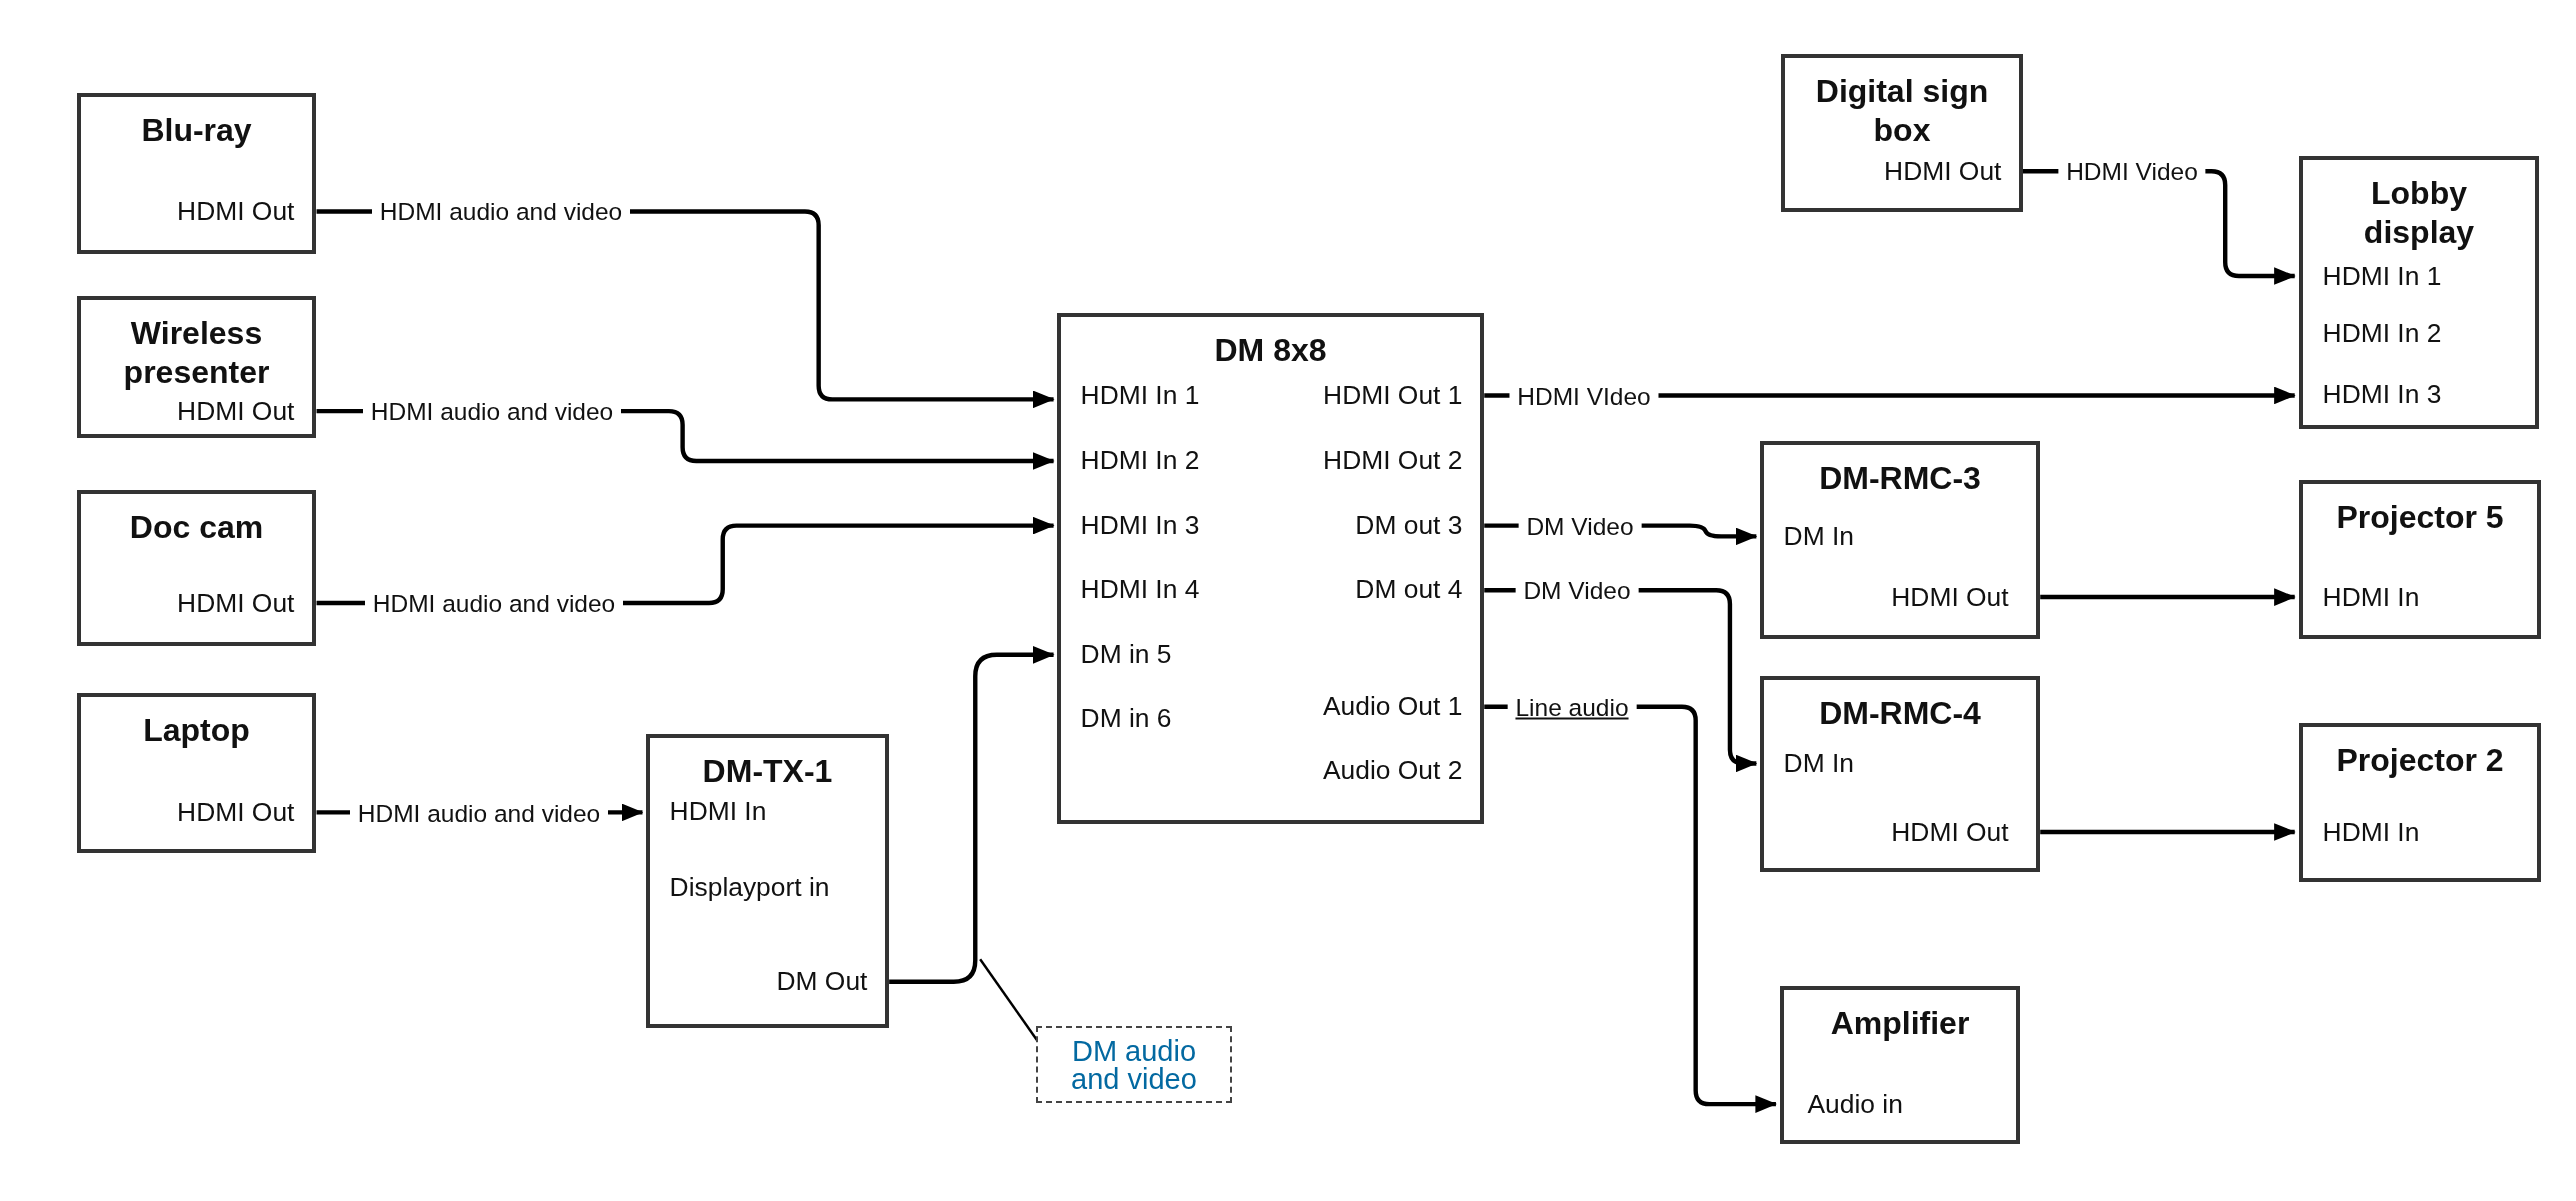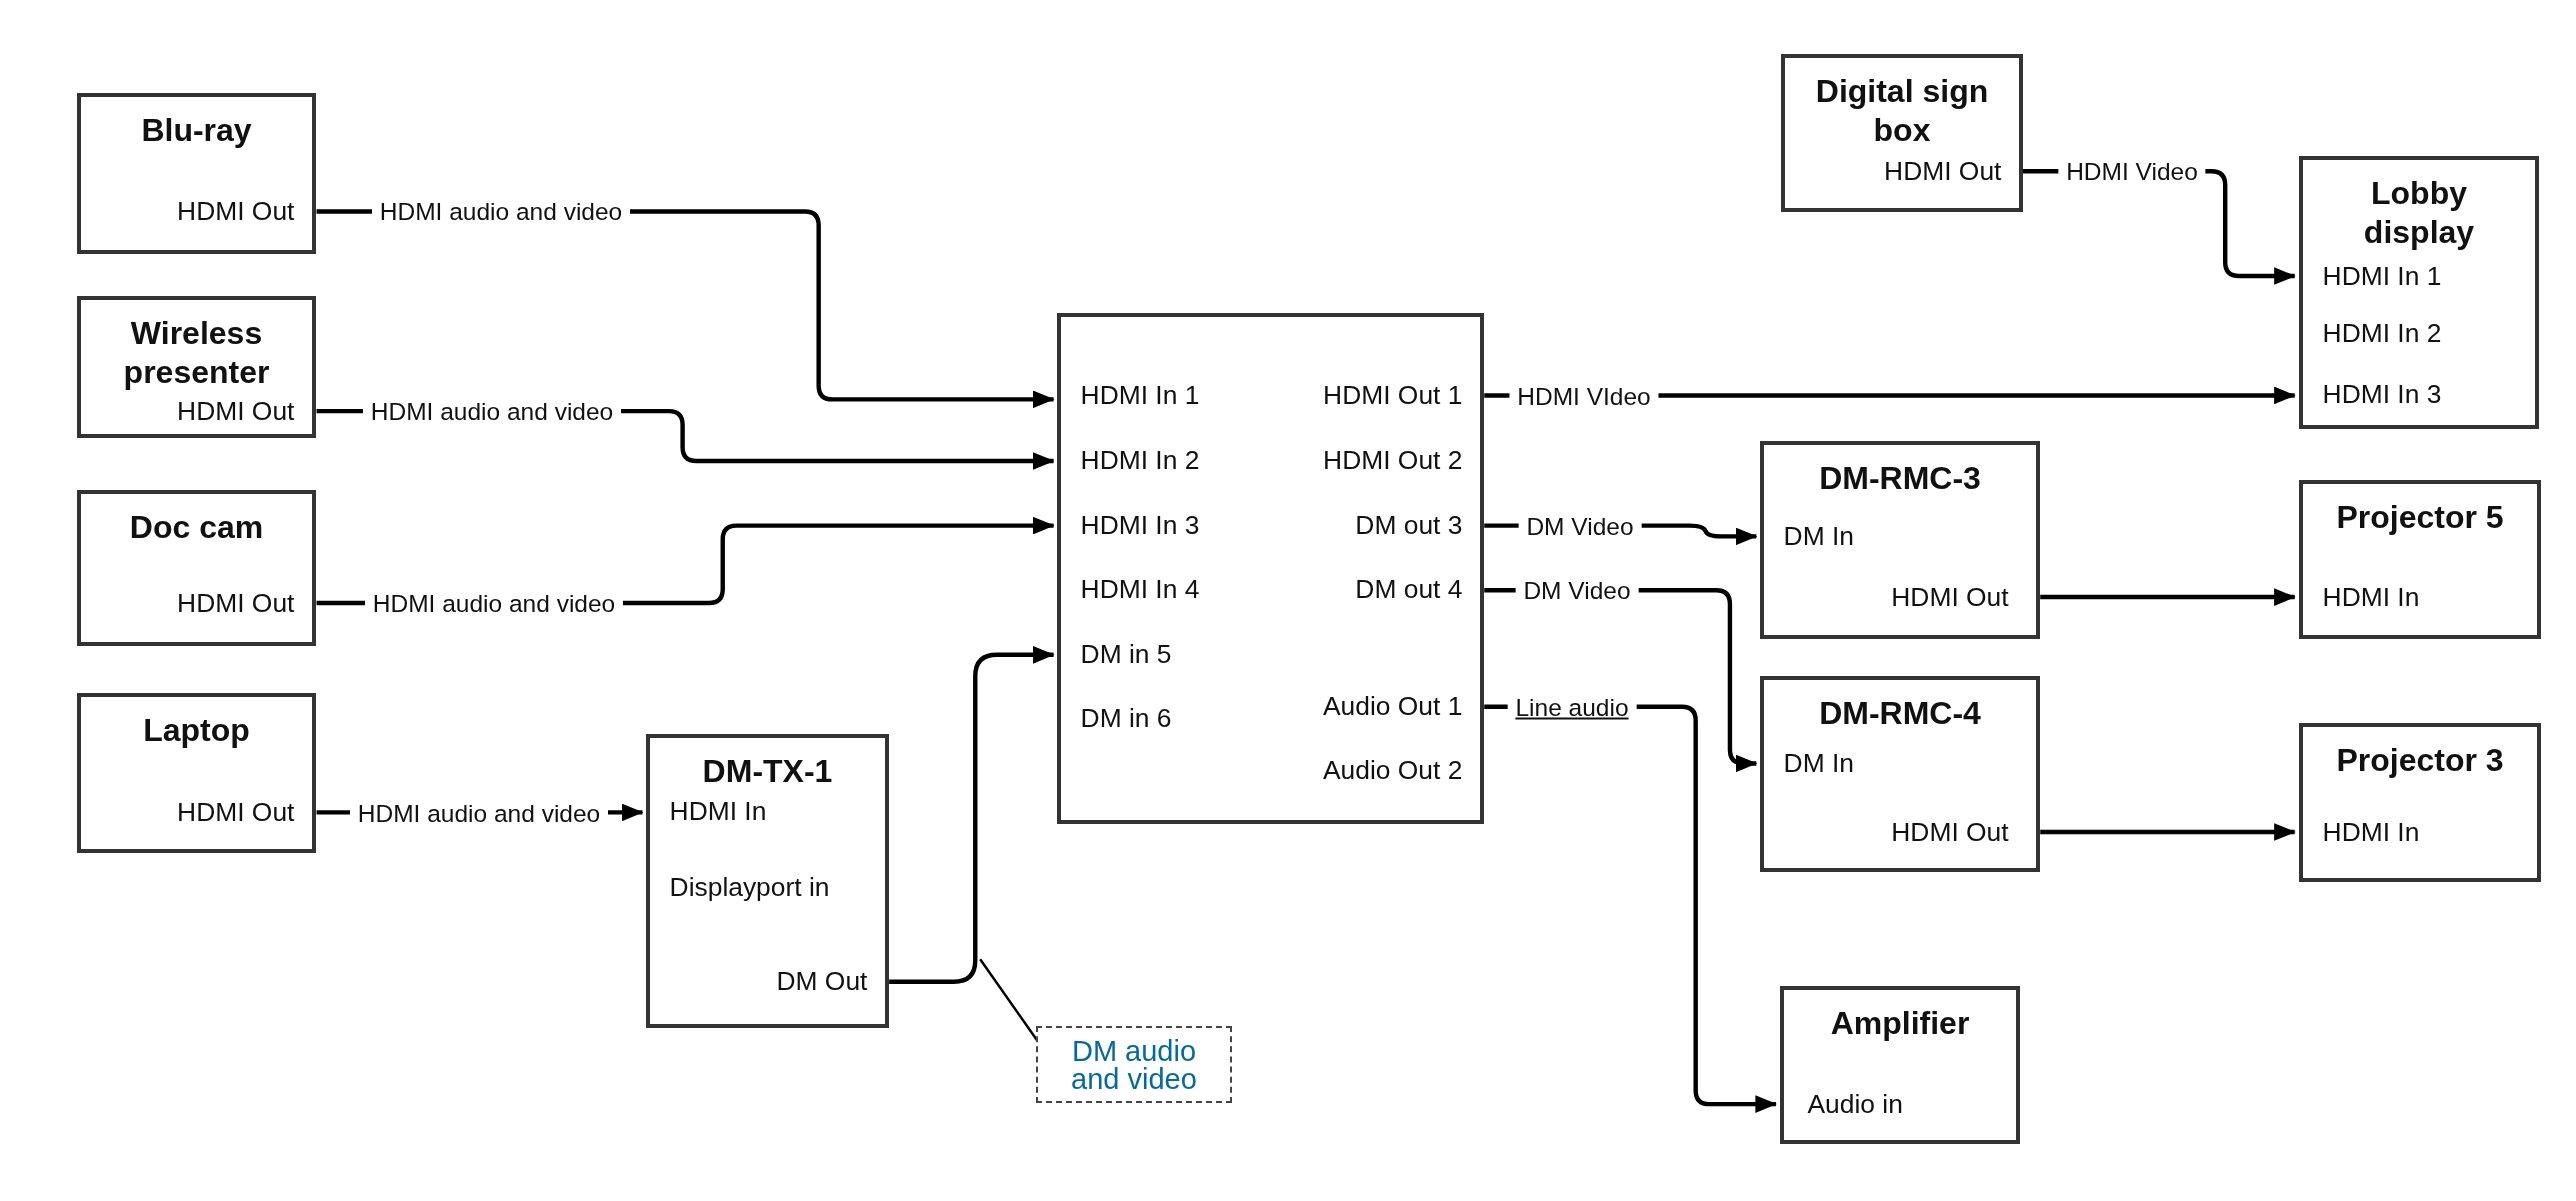--- a/index.html
+++ b/index.html
@@ -130,20 +130,21 @@
   </div>
 
   <div class="node" style="left:646px; top:734px; width:243px; height:294px;">
     <div class="node-title">DM-TX-1</div>
     <span class="port left" style="top:73px;">HDMI In</span>
     <span class="port left" style="top:149px;">Displayport in</span>
     <span class="port right" style="top:243px;">DM Out</span>
   </div>
 
   <div class="node" style="left:1057px; top:313px; width:427px; height:511px;">
+    <div class="node-title">DM 8x8</div>
     <span class="port left" style="top:78px;">HDMI In 1</span>
     <span class="port left" style="top:143px;">HDMI In 2</span>
     <span class="port left" style="top:208px;">HDMI In 3</span>
     <span class="port left" style="top:272px;">HDMI In 4</span>
     <span class="port left" style="top:337px;">DM in 5</span>
     <span class="port left" style="top:401px;">DM in 6</span>
     <span class="port right" style="top:78px;">HDMI Out 1</span>
     <span class="port right" style="top:143px;">HDMI Out 2</span>
     <span class="port right" style="top:208px;">DM out 3</span>
     <span class="port right" style="top:272px;">DM out 4</span>
@@ -174,21 +175,21 @@
     <span class="port left" style="top:113px;">HDMI In</span>
   </div>
 
   <div class="node" style="left:1760px; top:676px; width:280px; height:196px;">
     <div class="node-title">DM-RMC-4</div>
     <span class="port left" style="top:83px;">DM In</span>
     <span class="port right" style="top:152px; right:27.4px;">HDMI Out</span>
   </div>
 
   <div class="node" style="left:2299px; top:723px; width:242px; height:159px;">
-    <div class="node-title">Projector 3</div>
+    <div class="node-title">Projector 2</div>
     <span class="port left" style="top:105px;">HDMI In</span>
   </div>
 
   <div class="node" style="left:1780px; top:986px; width:240px; height:158px;">
     <div class="node-title">Amplifier</div>
     <span class="port left" style="top:114px; left:23.5px;">Audio in</span>
   </div>
 
   <div class="wire-label" style="left:501px; top:211px;">HDMI audio and video</div>
   <div class="wire-label" style="left:492px; top:411px;">HDMI audio and video</div>

